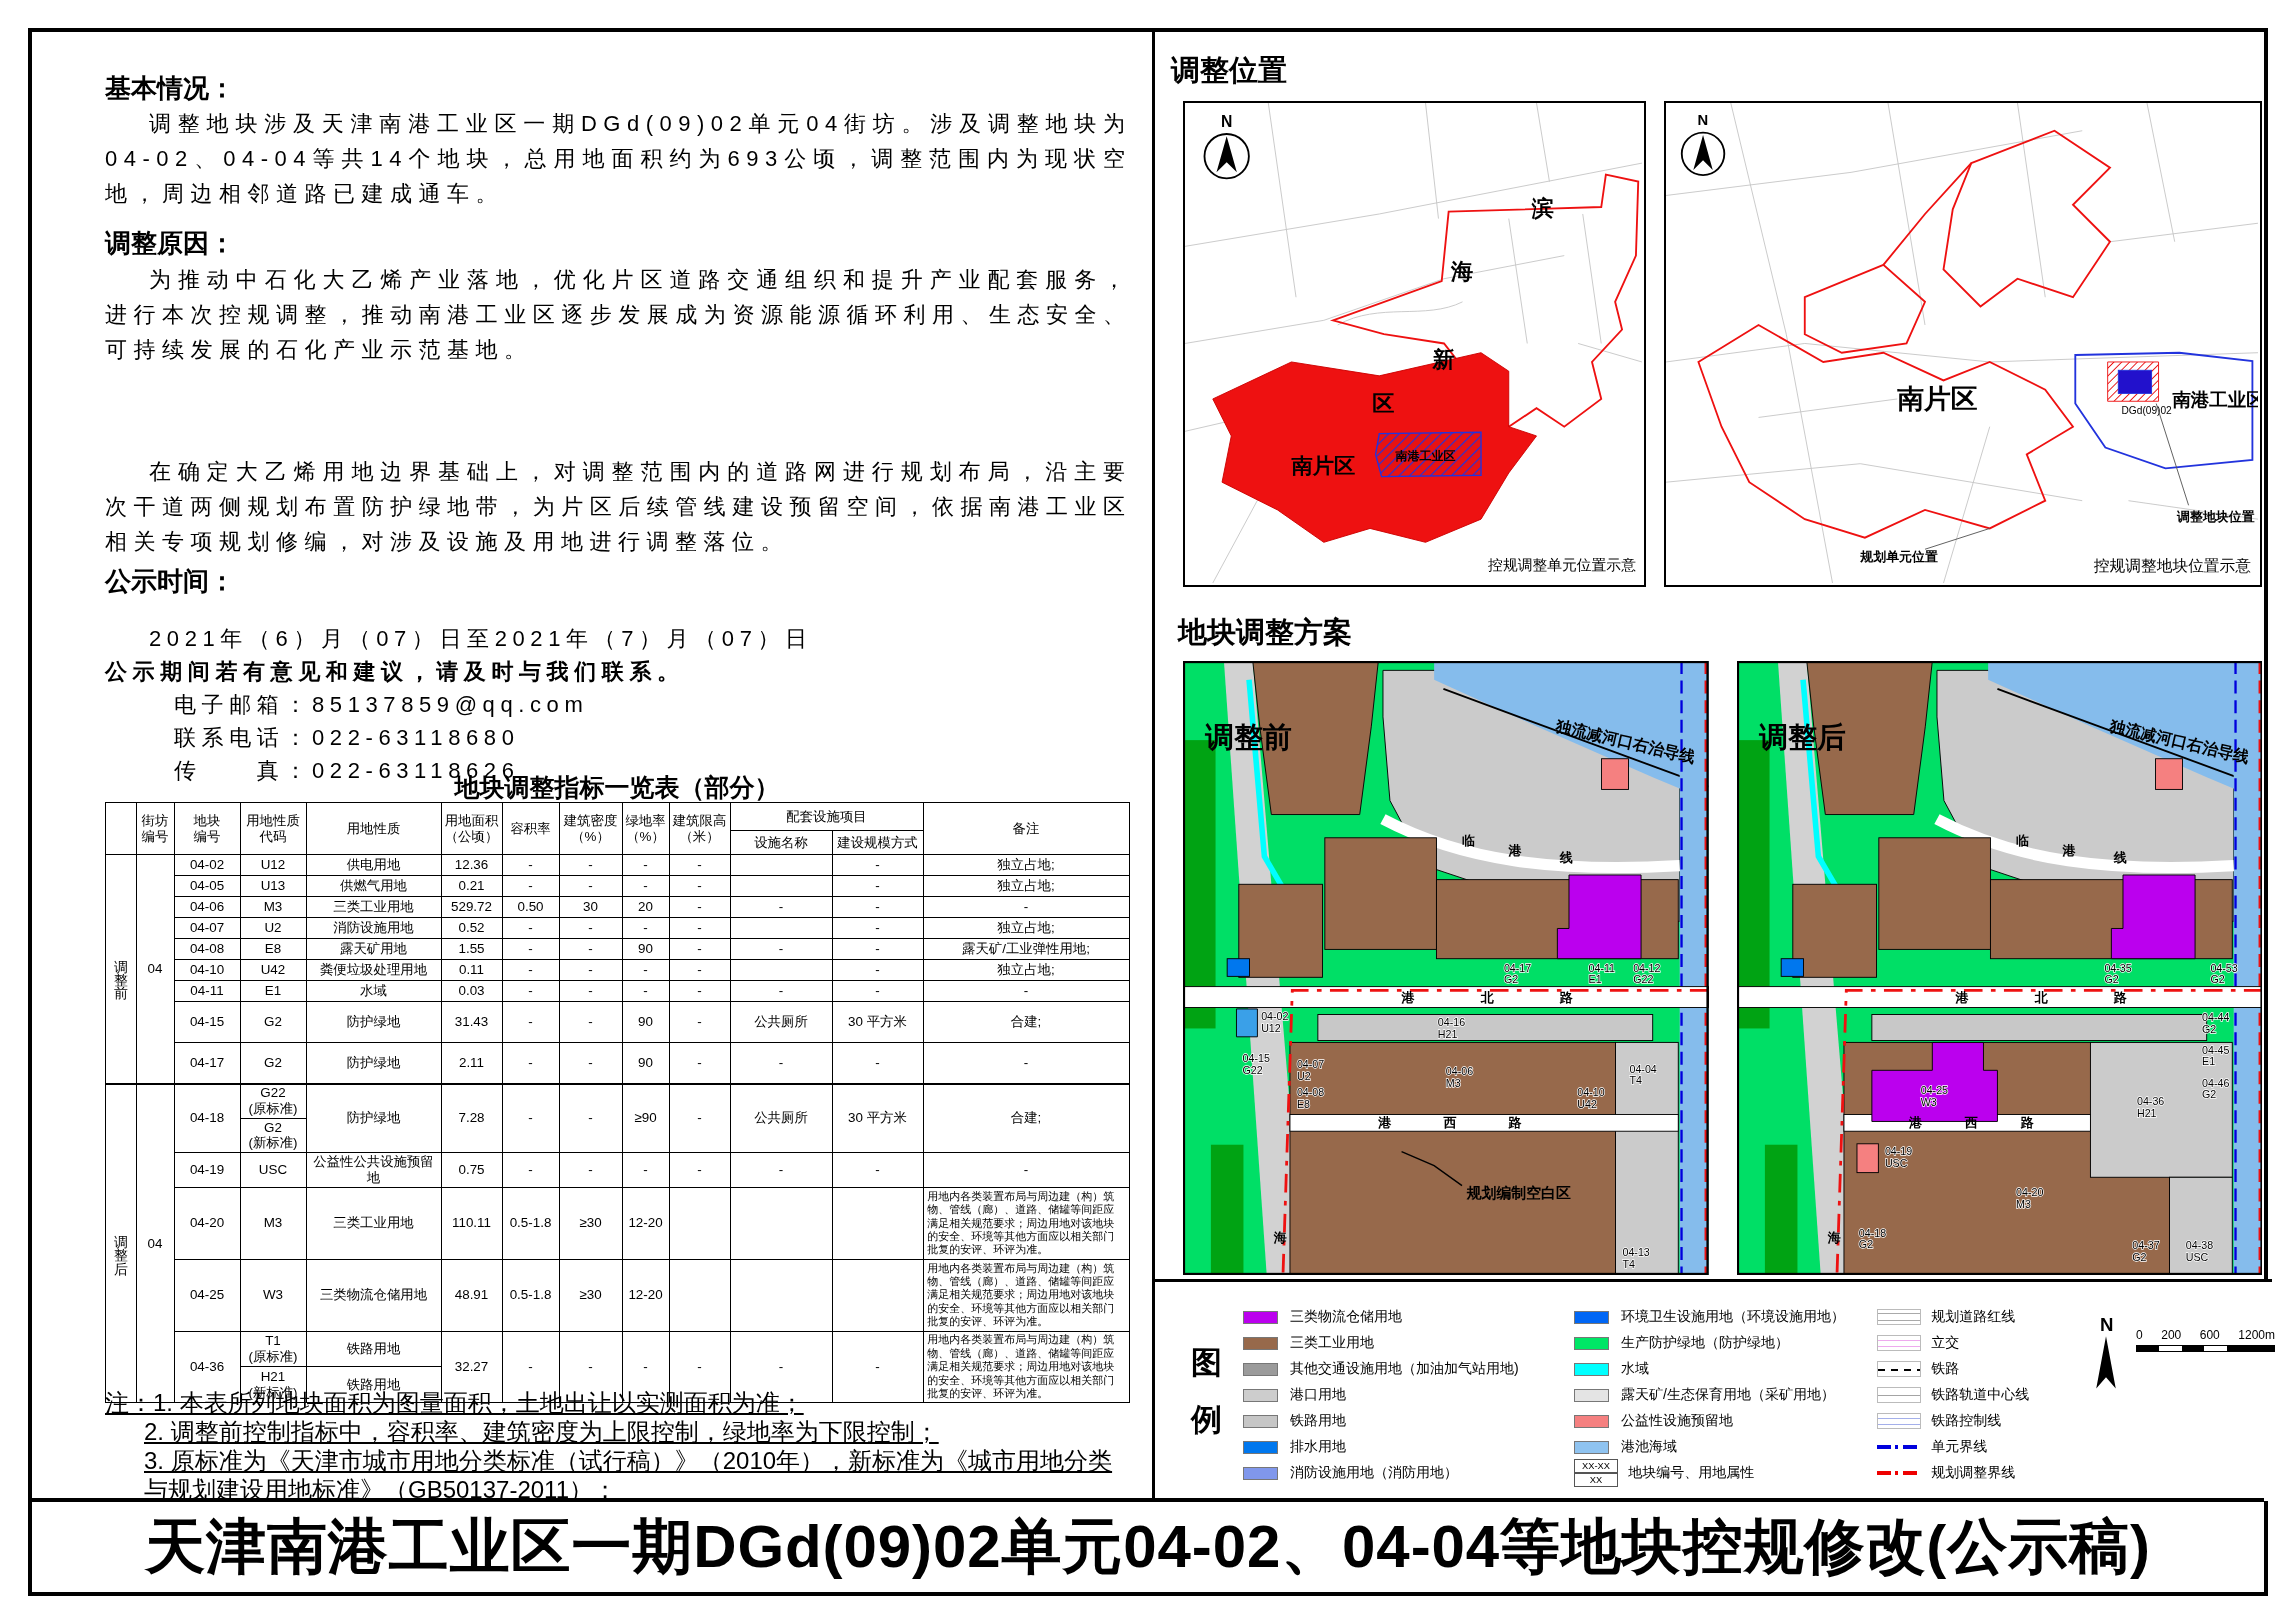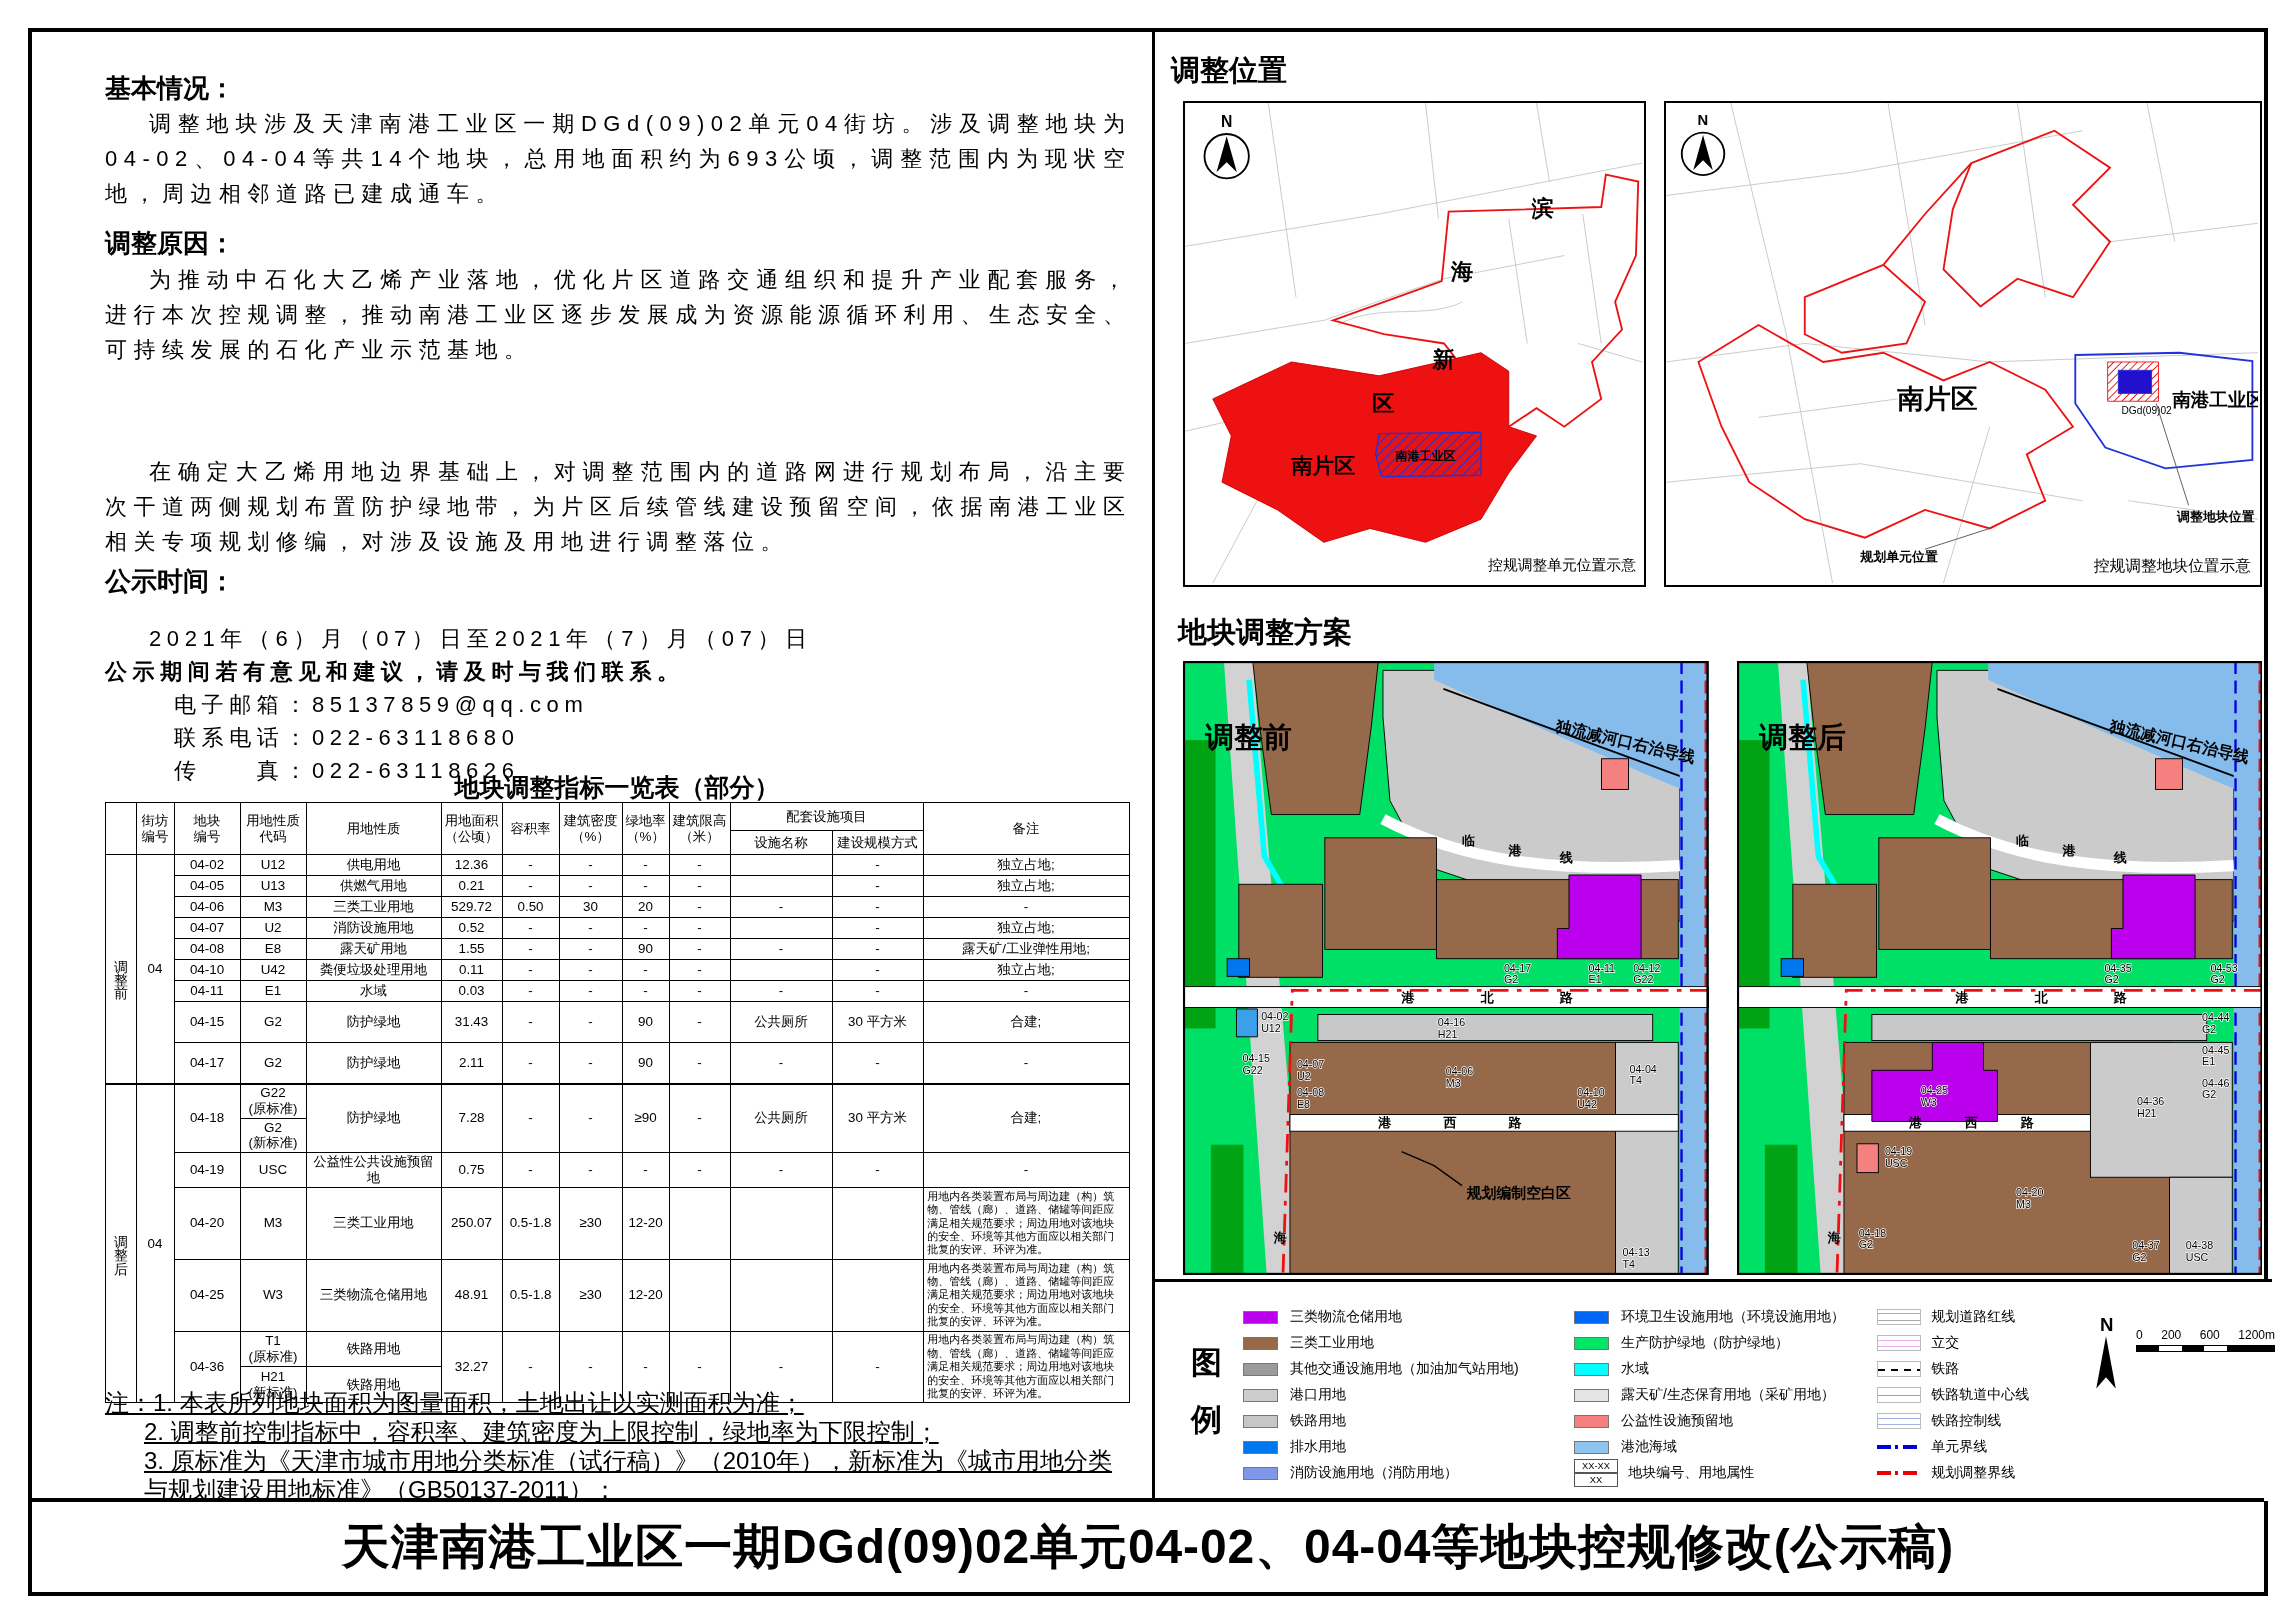--- a/index.html
+++ b/index.html
@@ -68,21 +68,21 @@
   .codebox div{border:0.5px solid #555;font-size:9.3px;text-align:center;line-height:12px;background:#fff;color:#000;}
   #north-legend{position:absolute;left:930px;top:32px;width:42px;height:93px;text-align:center;}
   #scalebar{position:absolute;left:981px;top:46px;width:139px;}
   #scalebar .ticks{display:flex;font-size:12px;justify-content:space-between;margin-bottom:2.8px;color:#000;}
   #scalebar .bar{height:7.4px;border:0.5px solid #000;display:flex;}
   #scalebar .bar i{display:block;height:100%;}
 
   
   #footer{position:absolute;left:0;right:0;bottom:0;height:94px;border-top:4.6px solid #000;
       display:flex;align-items:center;justify-content:center;}
-  #footer-title{font-size:48px;font-weight:700;letter-spacing:0.9px;color:#000;white-space:nowrap;}
+  #footer-title{font-size:60px;font-weight:700;letter-spacing:0.9px;color:#000;white-space:nowrap;}
 
   .plot-code{font-size:23px;fill:#000;paint-order:stroke;stroke:#ffffff;stroke-width:3px;}
   .roadname{font-size:28px;fill:#000;font-weight:700;}
   .maplabel-big{font-size:62px;font-weight:700;fill:#000;}
   .caption{font-size:32px;fill:#000;}
 </style>
 </head>
 <body>
 
 <div id="page">
@@ -303,21 +303,21 @@
                 <td>-</td>
                 <td>-</td>
                 <td>-</td>
                 <td>-</td>
                 <td>-</td>
               </tr>
               <tr>
                 <td>04-20</td>
                 <td>M3</td>
                 <td>三类工业用地</td>
-                <td>250.07</td>
+                <td>110.11</td>
                 <td>0.5-1.8</td>
                 <td>≥30</td>
                 <td>12-20</td>
                 <td></td>
                 <td></td>
                 <td></td>
                 <td class="remark">用地内各类装置布局与周边建（构）筑物、管线（廊）、道路、储罐等间距应满足相关规范要求；周边用地对该地块的安全、环境等其他方面应以相关部门批复的安评、环评为准。</td>
               </tr>
               <tr>
                 <td>04-25</td>

